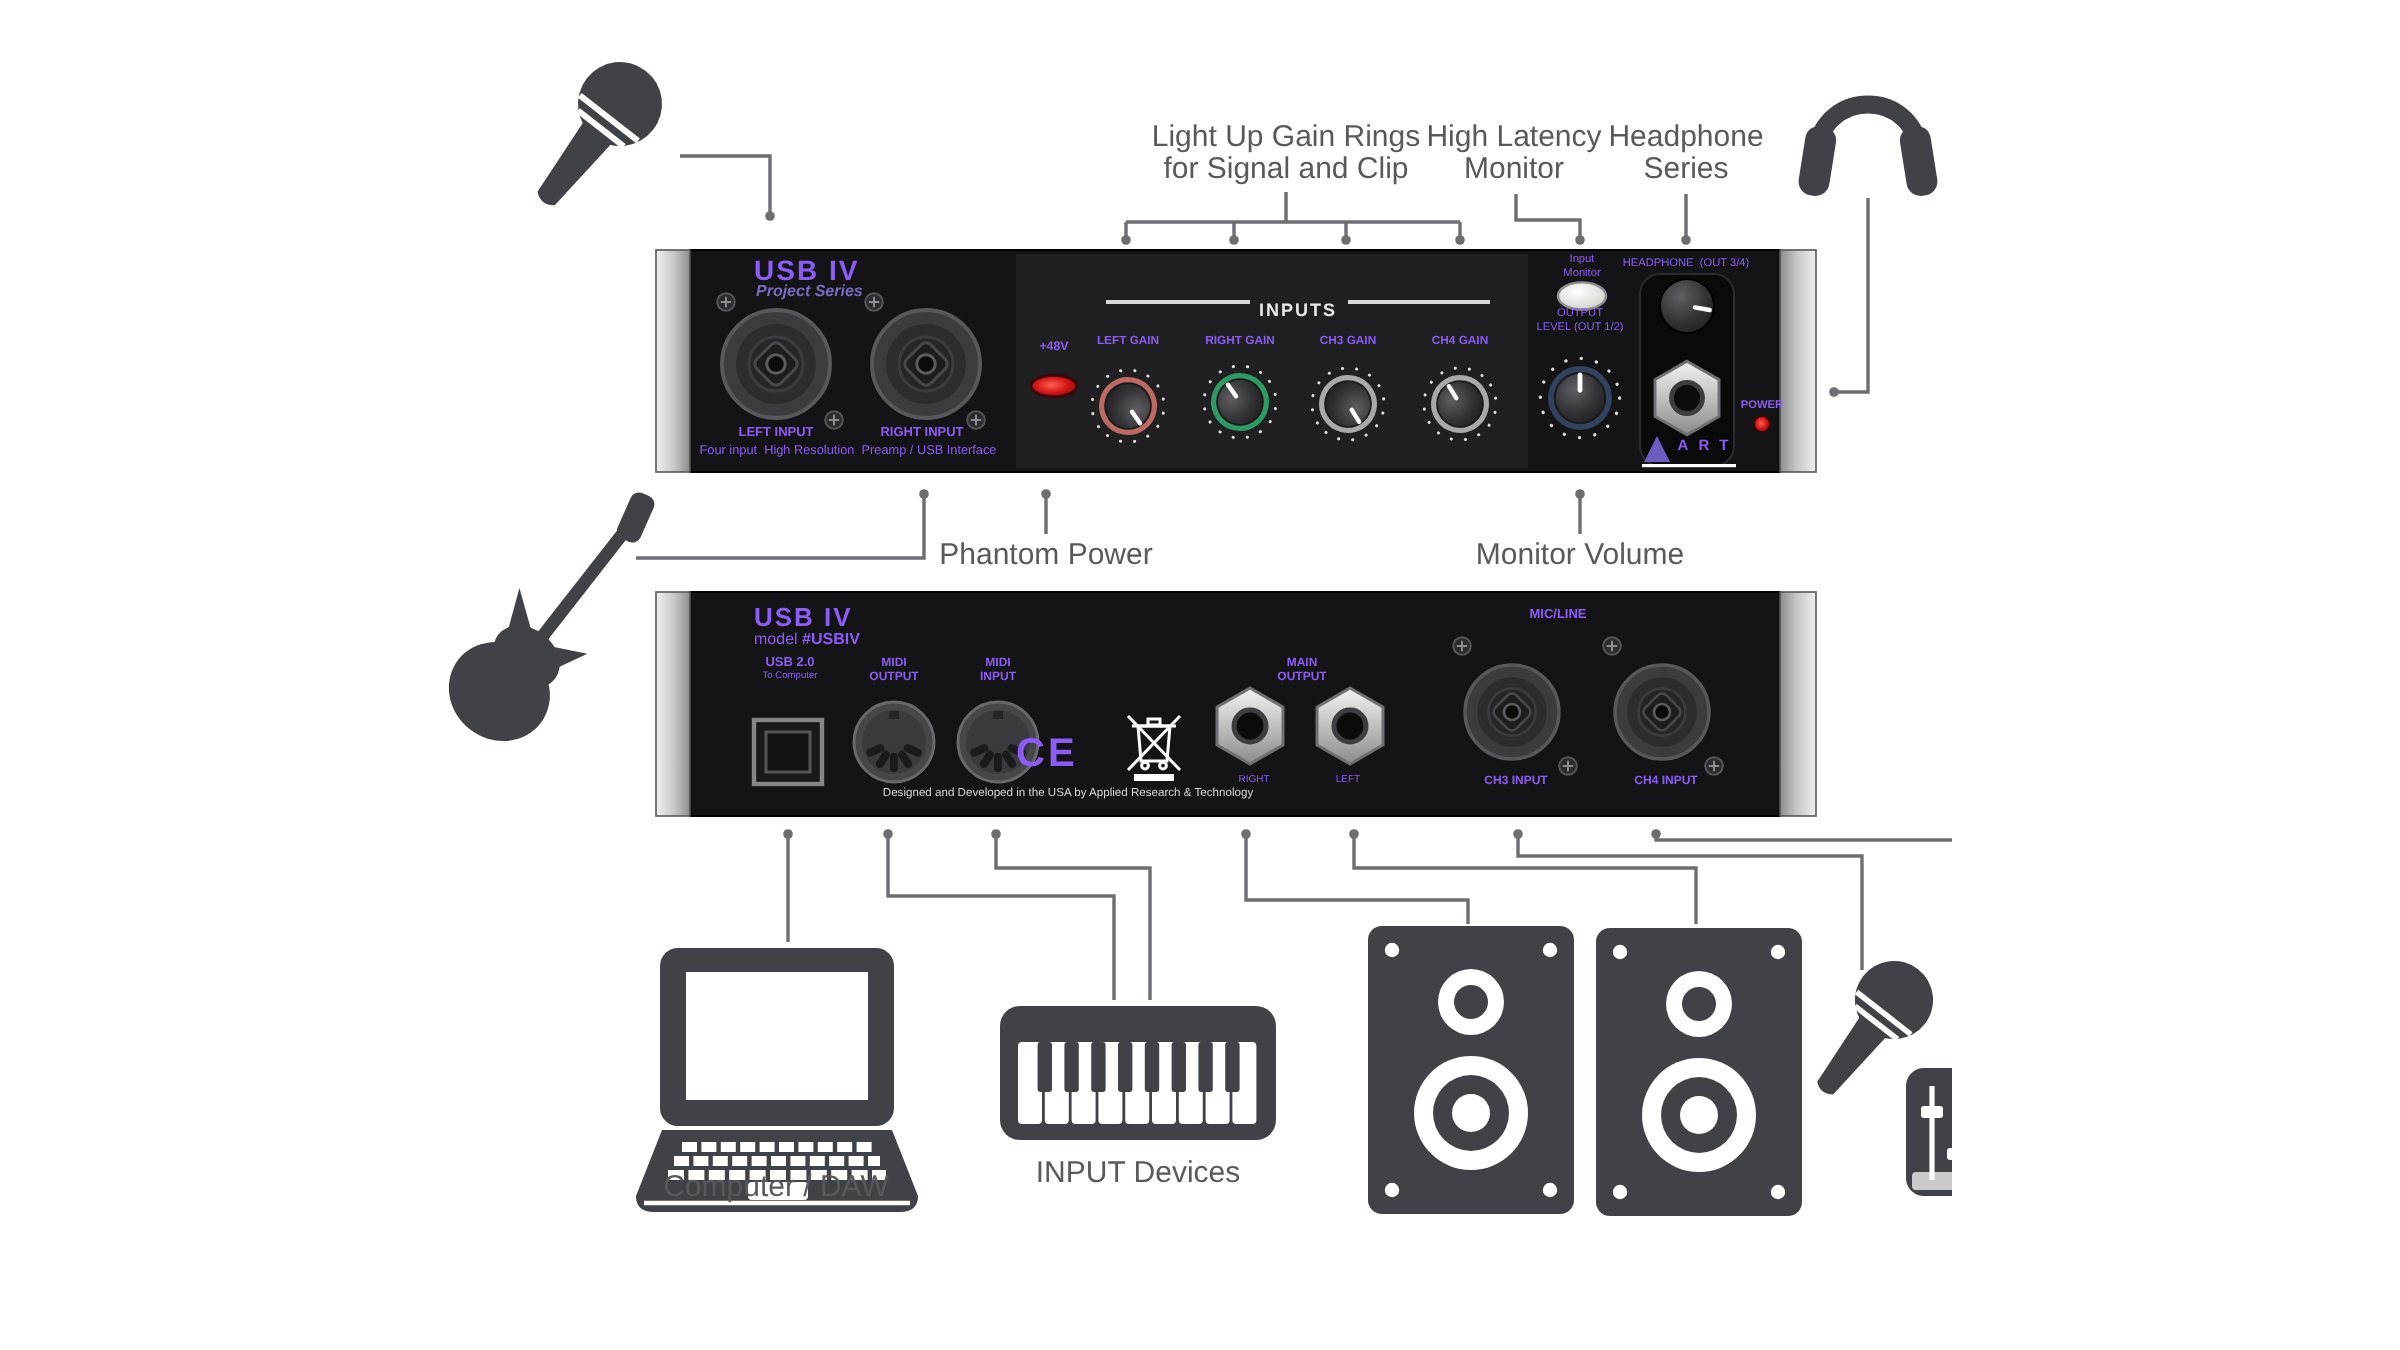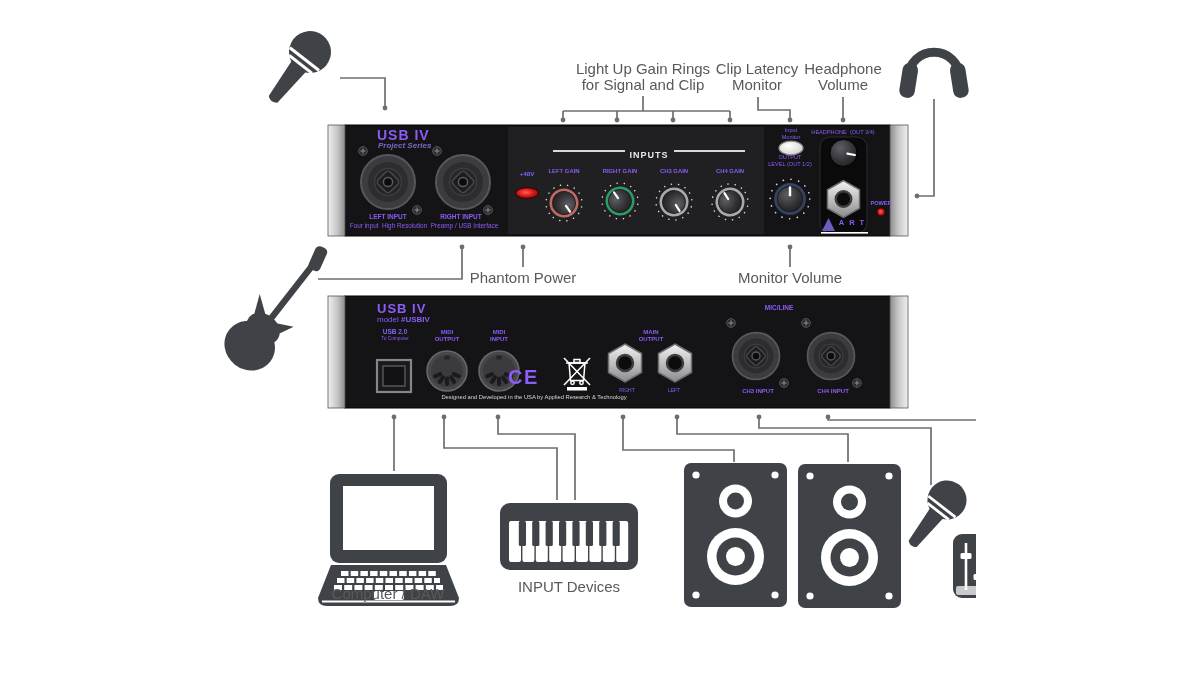--- a/index.html
+++ b/index.html
@@ -307,26 +307,26 @@
     <circle cx="1004" cy="584" r="5.5"></circle>
   </g>
 </g>
 </svg>
 
 <div class="co ctr" style="left:643px;top:61px">
   <div>Light Up Gain Rings</div>
   <div>for Signal and Clip</div>
 </div>
 <div class="co ctr" style="left:757px;top:61px">
-  <div>Clip Latency</div>
+  <div>High Latency</div>
   <div>Monitor</div>
 </div>
 <div class="co ctr" style="left:843px;top:61px">
   <div>Headphone</div>
-  <div>Volume</div>
+  <div>Series</div>
 </div>
 <div class="co ctr" style="left:523px;top:270px">Phantom Power</div>
 <div class="co ctr" style="left:790px;top:270px">Monitor Volume</div>
 <div class="co ctr" style="left:388px;top:586px">Computer / DAW</div>
 <div class="co ctr" style="left:569px;top:579px">INPUT Devices</div>
 
 <div class="pt b" style="left:377px;top:127px;font-size:14px;letter-spacing:1px">USB IV</div>
 <div class="pt series" style="left:378px;top:141px;font-size:8px">Project Series</div>
 <div class="pt ctr b" style="left:388px;top:213px;font-size:6.5px">LEFT INPUT</div>
 <div class="pt ctr b" style="left:461px;top:213px;font-size:6.5px">RIGHT INPUT</div>

